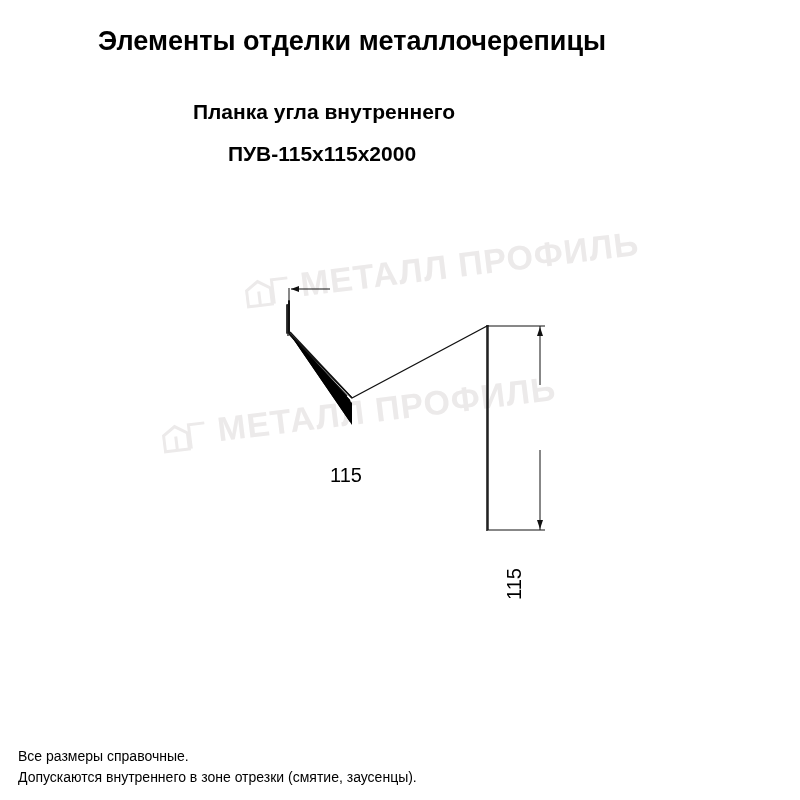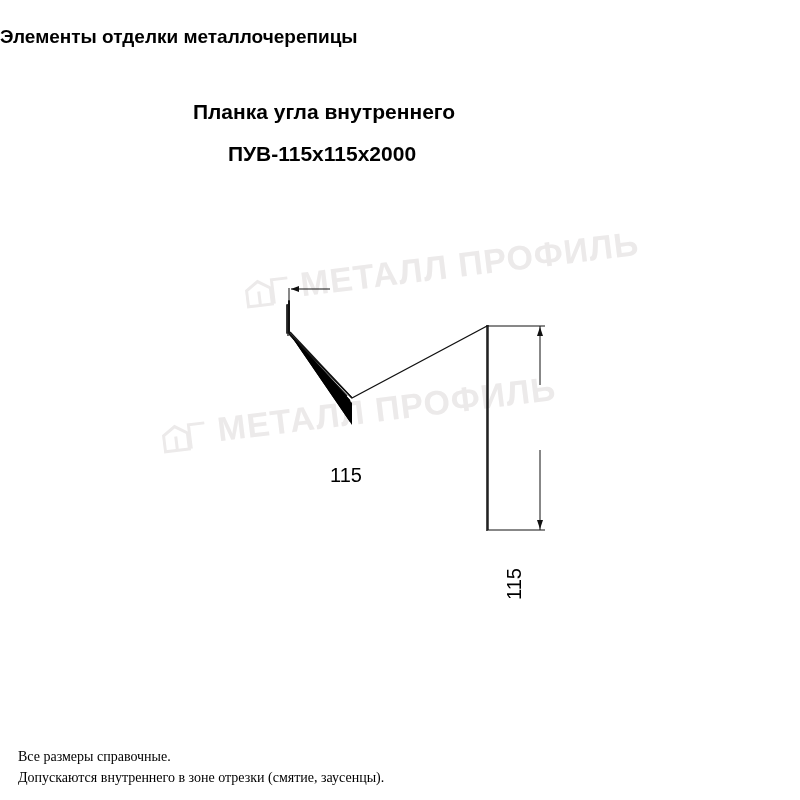--- a/index.html
+++ b/index.html
@@ -19,21 +19,22 @@
   .page {
     position: absolute;
     inset: 0;
   }
 
   .title-main {
     position: absolute;
     top: 26px;
     left: 0;
     width: 704px;
-    font-size: 19px;
+    text-align: center;
+    font-size: 27px;
     font-weight: bold;
     letter-spacing: 0px;
     color: #000;
   }
 
   .title-sub {
     position: absolute;
     top: 100px;
     left: 0;
     width: 648px;
@@ -96,21 +97,20 @@
 
   .footnotes {
     position: absolute;
     left: 18px;
     bottom: 12px;
     font-size: 14px;
     line-height: 21px;
   }
   .footnotes div {
     white-space: nowrap;
-    font-family: Liberation Serif, serif;
   }
 
   .label-face {
     position: absolute;
     left: 253px;
     top: 386px;
     width: 96px;
     text-align: center;
     font-size: 14px;
     line-height: 17px;

